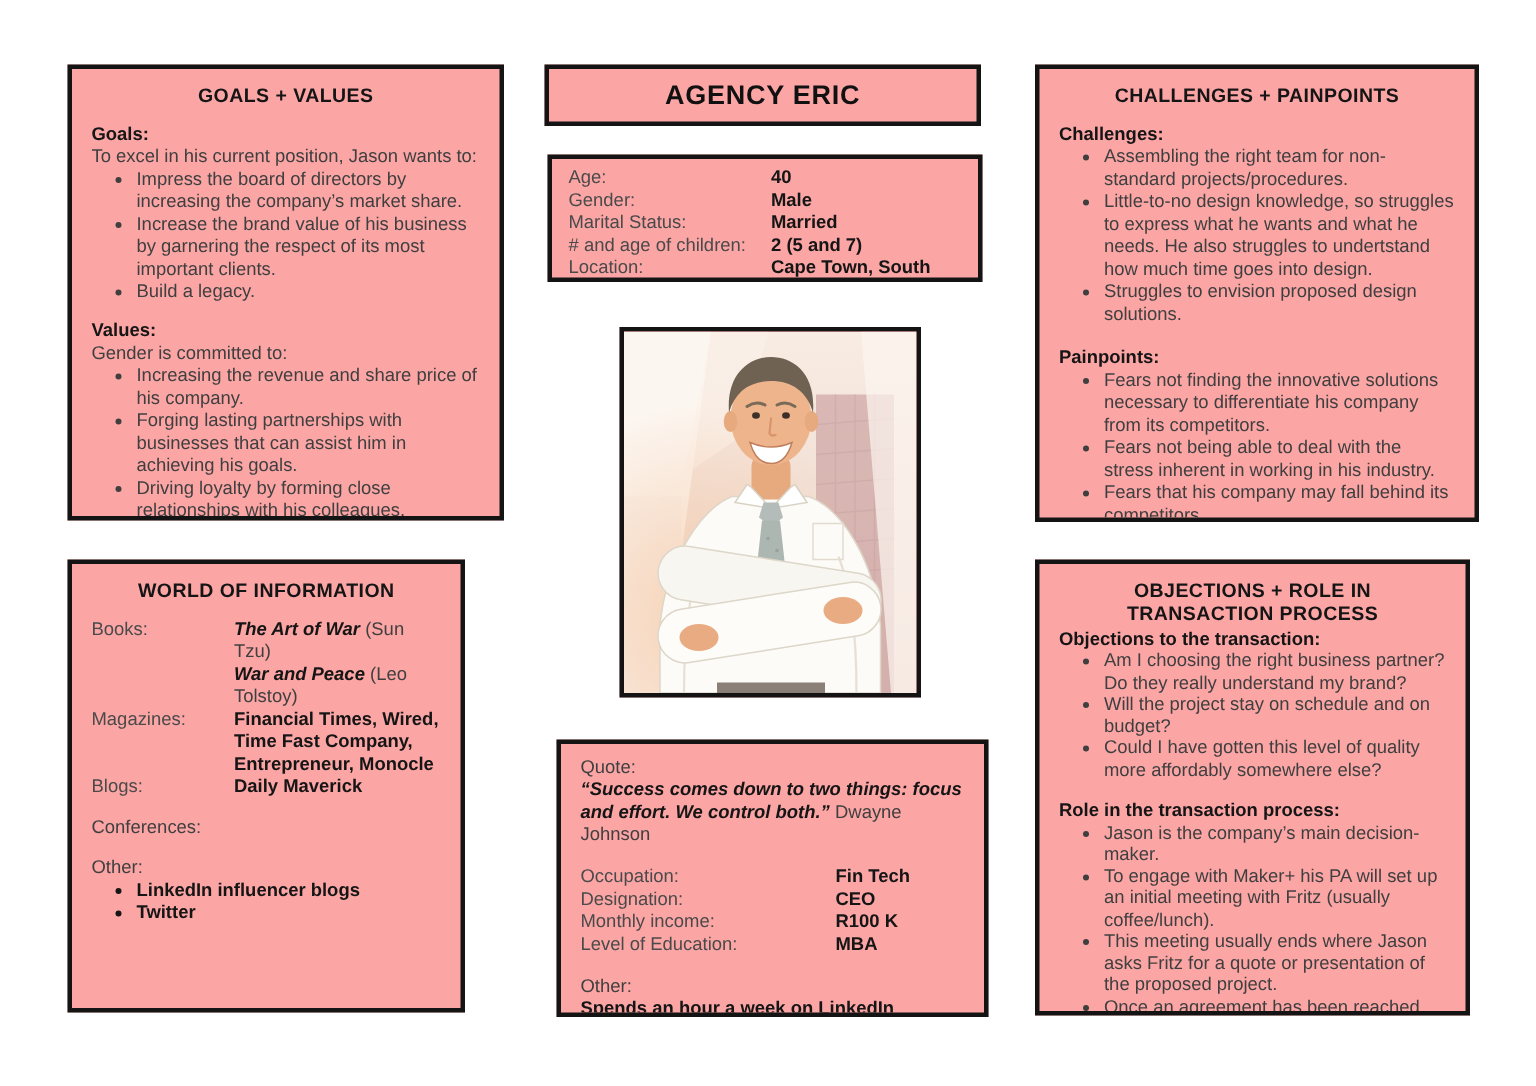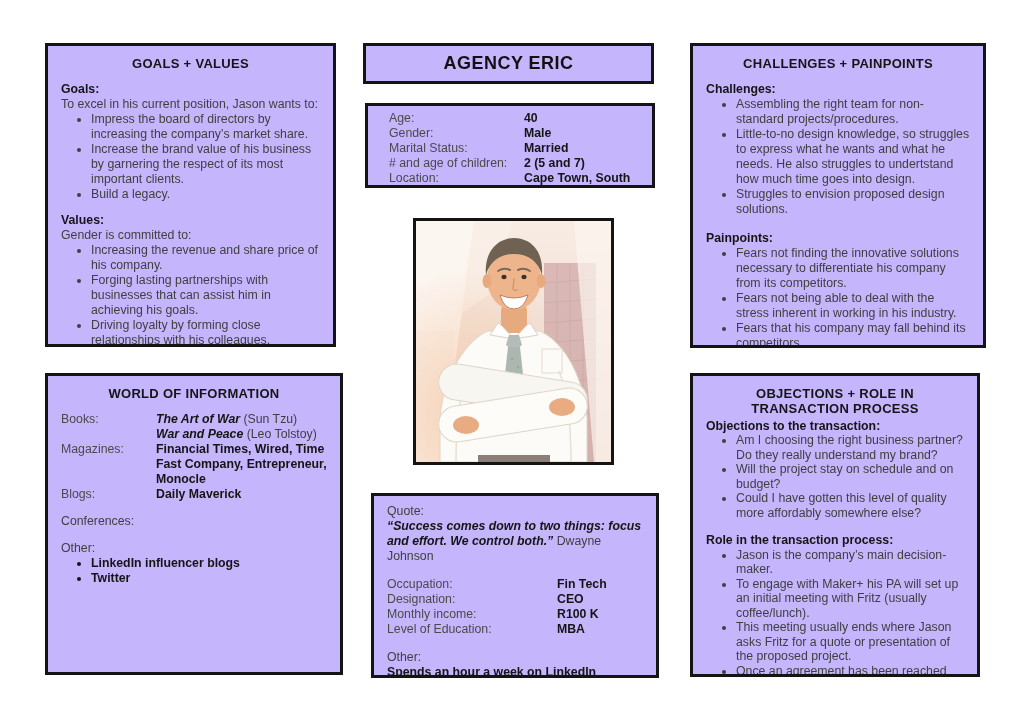--- a/index.html
+++ b/index.html
@@ -1,21 +1,21 @@
 <!DOCTYPE html>
 <html><head>
 <meta charset="utf-8">
 <style>
   html,body{margin:0;padding:0;background:#ffffff;}
   .canvas{
     position:relative;width:1024px;height:724px;background:#ffffff;
     font-family:"Liberation Sans", sans-serif;color:#3f3f3f;
   }
   .box{
-    position:absolute;border:3px solid #141414;background:#c4b5fd;
+    position:absolute;border:3px solid #141414;background:#fca5a5;
     box-sizing:border-box;overflow:hidden;padding:8px 13px;
     font-size:12.3px;line-height:1.22;
   }
   .box-title{
     text-align:center;font-weight:bold;color:#151515;font-size:13px;
     letter-spacing:.3px;margin:2px 0 10px 0;
   }
   .subhead{font-weight:bold;color:#151515;margin:11px 0 0 0;}
   .subhead.first{margin-top:2px;}
   .intro{margin:0;}
@@ -27,27 +27,27 @@
   .kv .val{font-weight:bold;color:#151515;}
   .kv-world{grid-template-columns:95px 1fr;}
   .kv-demo{grid-template-columns:135px 1fr;}
   .kv-profile{grid-template-columns:170px 1fr;}
   .bt{font-weight:bold;font-style:italic;color:#151515;}
   .reg{font-weight:normal;font-style:normal;color:#3f3f3f;}
   .bi{font-weight:bold;font-style:italic;color:#151515;}
   .boldtext{font-weight:bold;color:#151515;}
   
   #box-goals{left:45px;top:43px;width:291px;height:304px;}
-  #box-world{left:45px;top:373px;width:298px;height:302px;}
+  #box-world{left:45px;top:373px;width:265px;height:302px;}
   #box-name{left:363px;top:43px;width:291px;height:41px;padding:0;}
   #box-name .name{
     display:block;text-align:center;font-weight:bold;color:#111;
     font-size:18px;letter-spacing:.5px;line-height:35px;
   }
-  #box-demo{left:365px;top:103px;width:290px;height:85px;padding:5px 21px;}
+  #box-demo{left:365px;top:103px;width:290px;height:85px;padding:5px 11px;}
   #photo-frame{left:413px;top:218px;width:201px;height:247px;padding:0;border-width:3px;}
   #photo-frame svg{display:block;}
   #box-quote{left:371px;top:493px;width:288px;height:185px;}
   #box-challenges{left:690px;top:43px;width:296px;height:305px;}
   #box-objections{left:690px;top:373px;width:290px;height:304px;line-height:1.18;}
   #box-objections .box-title{margin-bottom:2px;}
 </style>
 </head>
 <body>
 

